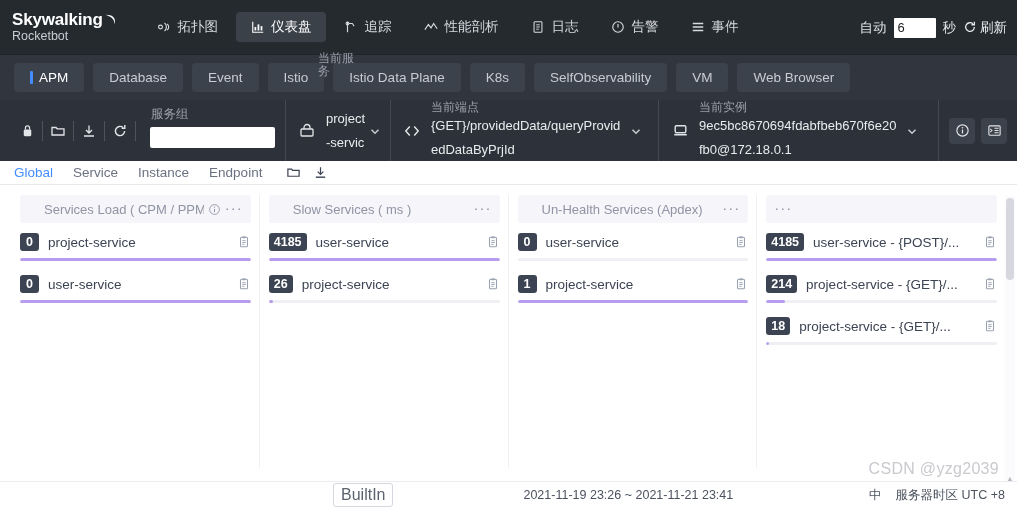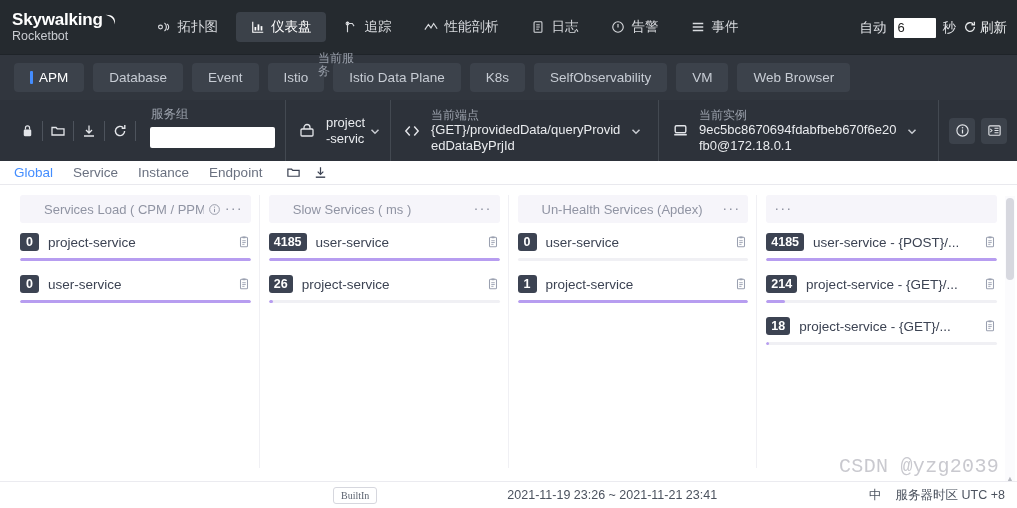--- a/index.html
+++ b/index.html
@@ -137,21 +137,21 @@
     gap: 8px;
     cursor: pointer;
   }
   .selcell .sicon {
     color: #e3e5e9; display: flex; align-items: center; justify-content: center;
     width: 22px; flex: none;
   }
   .selcell .stext { display: flex; flex-direction: column; justify-content: center; min-width: 0;}
   .selcell .slabel { color: #9aa0ab; font-size: 12px; line-height: 14px; }
   .selcell .sval {
-    color: #e9ebee; font-size: 13px; line-height: 16px;
+    color: #e9ebee; font-size: 13px; line-height: 24px;
     word-break: break-all;
   }
   .caret { color: #c8cbd1; flex: none; display:flex; align-items:center; }
 
   .sel-svc { width: 105px; }
   .sel-svc .sval { width: 40px; }
   .sel-ep  { width: 268px; }
   .sel-ep .sval { width: 190px; }
   .sel-inst { width: 275px; }
   .sel-inst .sval { width: 198px; }
@@ -283,38 +283,38 @@
     background: #fff;
     border-top: 1px solid #ebebf0;
     display: flex; align-items: center;
     font-size: 12.5px; color: #5c6370;
   }
   .bb-btn {
     margin-left: 333px;
     border: 1px solid #d6d7de;
     border-radius: 3px;
     padding: 2px 7px;
-    color: #5c6370; font-size: 10px;
-    background: #fff; cursor: pointer; font-family: Liberation Serif, serif;
+    color: #5c6370; font-size: 16px;
+    background: #fff; cursor: pointer;
   }
   .bb-time { margin-left: 130px; color: #4b525e; white-space: nowrap; }
   .bb-right {
     margin-left: auto; display: flex; align-items: center; gap: 14px;
     padding-right: 12px; color: #4b525e;
   }
   .bb-lang { cursor: pointer; }
 
   .watermark {
     position: absolute;
     right: 18px; bottom: 30px;
     color: #c9c9cf;
-    font-size: 20px;
+    font-size: 16px;
     letter-spacing: 0.3px;
     pointer-events: none;
-    font-family: Liberation Mono, monospace;
+    font-family: Liberation Sans, sans-serif;
   }
 </style>
 </head>
 <body>
 
 <div class="topnav">
   <div class="brand">
     <div class="brand-main">
       <span>Skywalking</span><span class="brand-swoosh"><svg viewBox="0 0 16 16" width="13" height="13">
             <path d="M2 1 C11 1, 15 5, 13 13 C13 6, 8 3, 2 1 Z" fill="#ffffff"></path>

